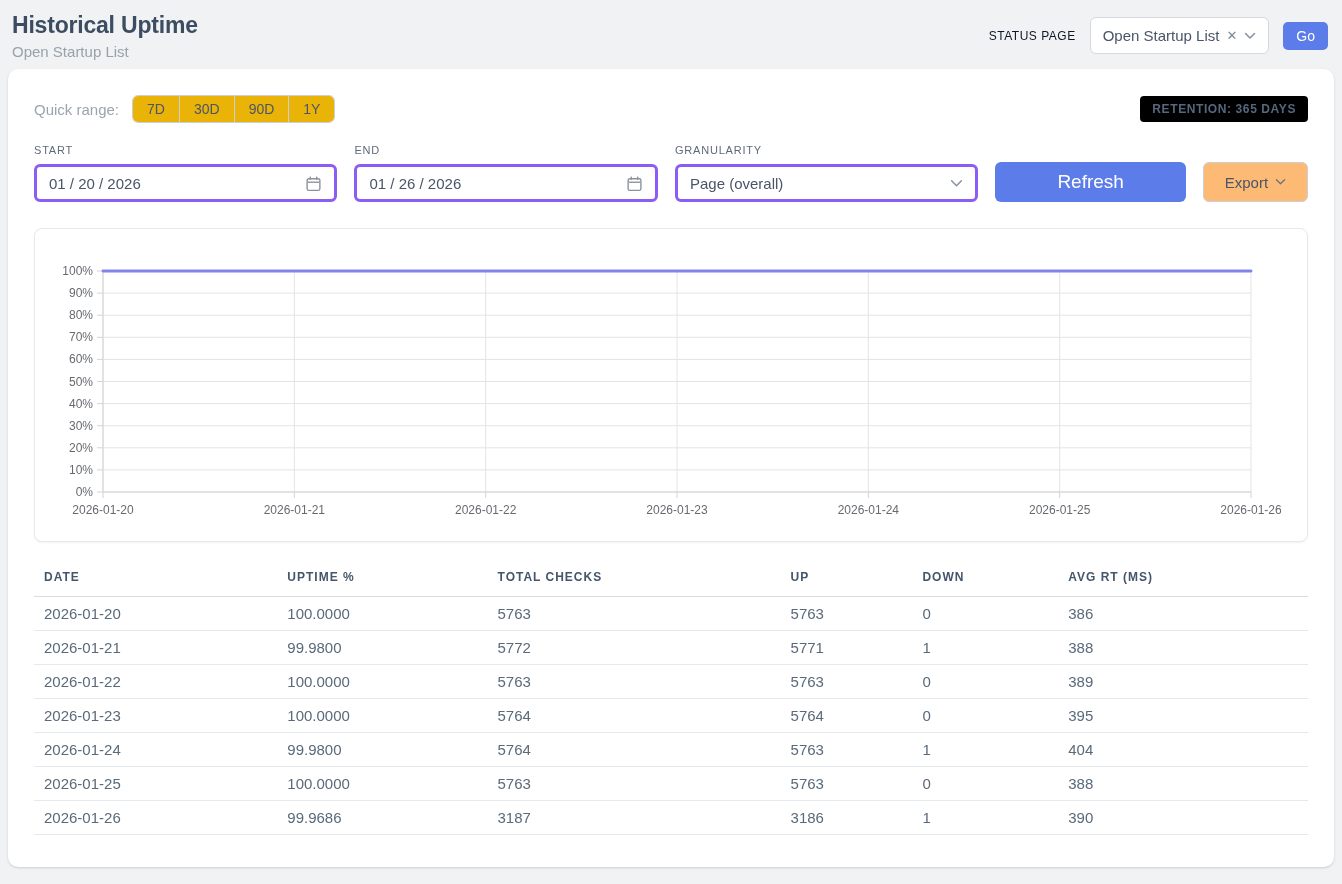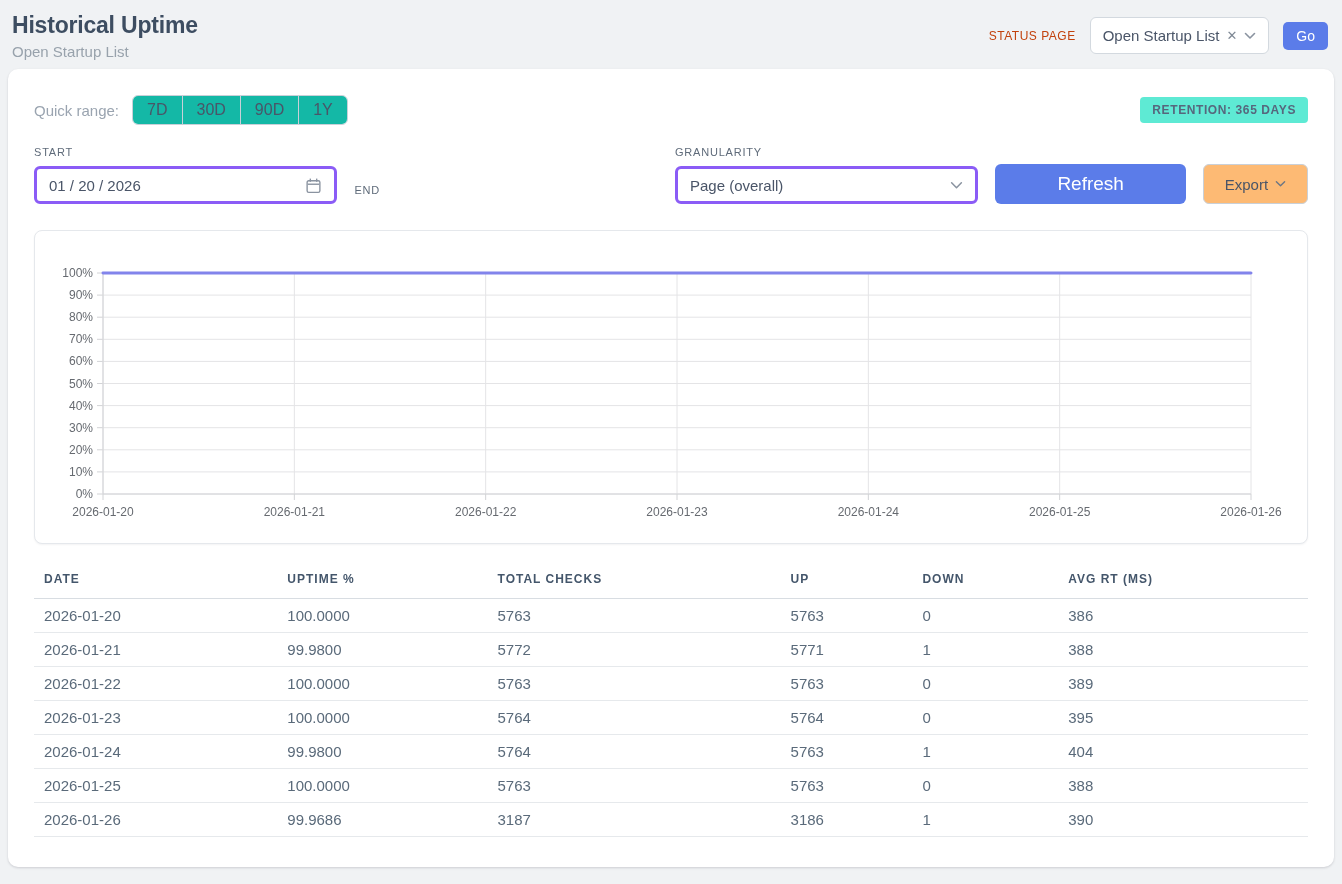--- a/index.html
+++ b/index.html
@@ -8,21 +8,21 @@
     background:#f0f2f4;
     font-family:"Liberation Sans", sans-serif;
     color:#3d4d61;
   }
 
   
   .top-header { display:flex; justify-content:space-between; align-items:flex-start; padding:9px 14px 0 12px; }
   .page-title { font-size:23px; font-weight:700; color:#3d4d61; letter-spacing:-0.2px; line-height:32px; }
   .page-subtitle { font-size:15px; color:#98a2ac; margin-top:2px; }
   .header-right { display:flex; align-items:center; gap:14px; margin-top:8px; }
-  .status-label { font-size:12px; color:#c2410c; letter-spacing:0.5px; }
+  .status-label { font-size:12px; color:#0f172a; letter-spacing:0.5px; }
   .select-box {
     display:flex; align-items:center; background:#fff;
     border:1px solid #d3d9df; border-radius:6px; height:37px;
     padding:0 12px; gap:6px; cursor:pointer;
   }
   .select-box .sel-value { font-size:15px; color:#4a5568; }
   .clear-x { font-size:13px; color:#7e8894; line-height:1; padding:0 1px; }
   .go-btn {
     background:#5b7ce9; color:#fff; border:none; border-radius:5px;
     font-size:14px; padding:6px 13px; cursor:pointer; font-family:inherit;
@@ -34,26 +34,26 @@
     box-shadow:0 1px 2px rgba(16,24,40,.06), 0 1px 3px rgba(16,24,40,.10);
     padding:26px 26px 20px 26px; height:798px;
   }
 
   
   .row1 { display:flex; justify-content:space-between; align-items:center; }
   .row1-left { display:flex; align-items:center; gap:13px; }
   .quick-range-label { font-size:15px; color:#9aa4b0; }
   .qr-group { display:inline-flex; border:1px solid #c9d0d8; border-radius:6px; overflow:hidden; background:#fff; }
   .qr-btn {
-    background:#14b8a6; border:none; border-left:1px solid #c9d0d8;
-    font-size:16px; color:#4a5568; padding:5px 14px; cursor:pointer; font-family:inherit;
+    background:#eab308; border:none; border-left:1px solid #c9d0d8;
+    font-size:14px; color:#4a5568; padding:5px 14px; cursor:pointer; font-family:inherit;
   }
   .qr-btn:first-child { border-left:none; }
   .retention-badge {
-    background:#5eead4; color:#56677d; font-size:12px; font-weight:700;
+    background:#000000; color:#56677d; font-size:12px; font-weight:700;
     letter-spacing:0.6px; padding:6px 12px; border-radius:4px;
   }
 
   
   .row2 { display:flex; align-items:flex-end; gap:17px; margin-top:21px; }
   .field { width:306px; }
   .field-label { font-size:11px; color:#5f6b7a; letter-spacing:0.8px; margin-bottom:8px; }
   .input-box {
     height:38px; border:3px solid #8b5cf6; border-radius:6px; background:#fff;
     display:flex; align-items:center; justify-content:space-between;
@@ -140,20 +140,29 @@
           <rect x="2" y="3.5" width="12" height="11" rx="1.5" fill="none" stroke="#8a93a0" stroke-width="1.3"></rect>
           <line x1="5" y1="1.5" x2="5" y2="4.5" stroke="#8a93a0" stroke-width="1.3"></line>
           <line x1="11" y1="1.5" x2="11" y2="4.5" stroke="#8a93a0" stroke-width="1.3"></line>
           <line x1="2.6" y1="6.8" x2="13.4" y2="6.8" stroke="#8a93a0" stroke-width="1.3"></line>
         </svg>
       </div>
     </div>
 
     <div class="field">
       <div class="field-label">END</div>
+      <div class="input-box">
+        <span class="input-value">01 / 26 / 2026</span>
+        <svg width="17" height="17" viewBox="0 0 16 16">
+          <rect x="2" y="3.5" width="12" height="11" rx="1.5" fill="none" stroke="#8a93a0" stroke-width="1.3"></rect>
+          <line x1="5" y1="1.5" x2="5" y2="4.5" stroke="#8a93a0" stroke-width="1.3"></line>
+          <line x1="11" y1="1.5" x2="11" y2="4.5" stroke="#8a93a0" stroke-width="1.3"></line>
+          <line x1="2.6" y1="6.8" x2="13.4" y2="6.8" stroke="#8a93a0" stroke-width="1.3"></line>
+        </svg>
+      </div>
     </div>
 
     <div class="field">
       <div class="field-label">GRANULARITY</div>
       <div class="input-box select-field">
         <span class="input-value">Page (overall)</span>
         <svg width="13" height="9" viewBox="0 0 12 8">
           <polyline points="1.5,1.5 6,6 10.5,1.5" fill="none" stroke="#8a93a0" stroke-width="1.4" stroke-linecap="round" stroke-linejoin="round"></polyline>
         </svg>
       </div>

